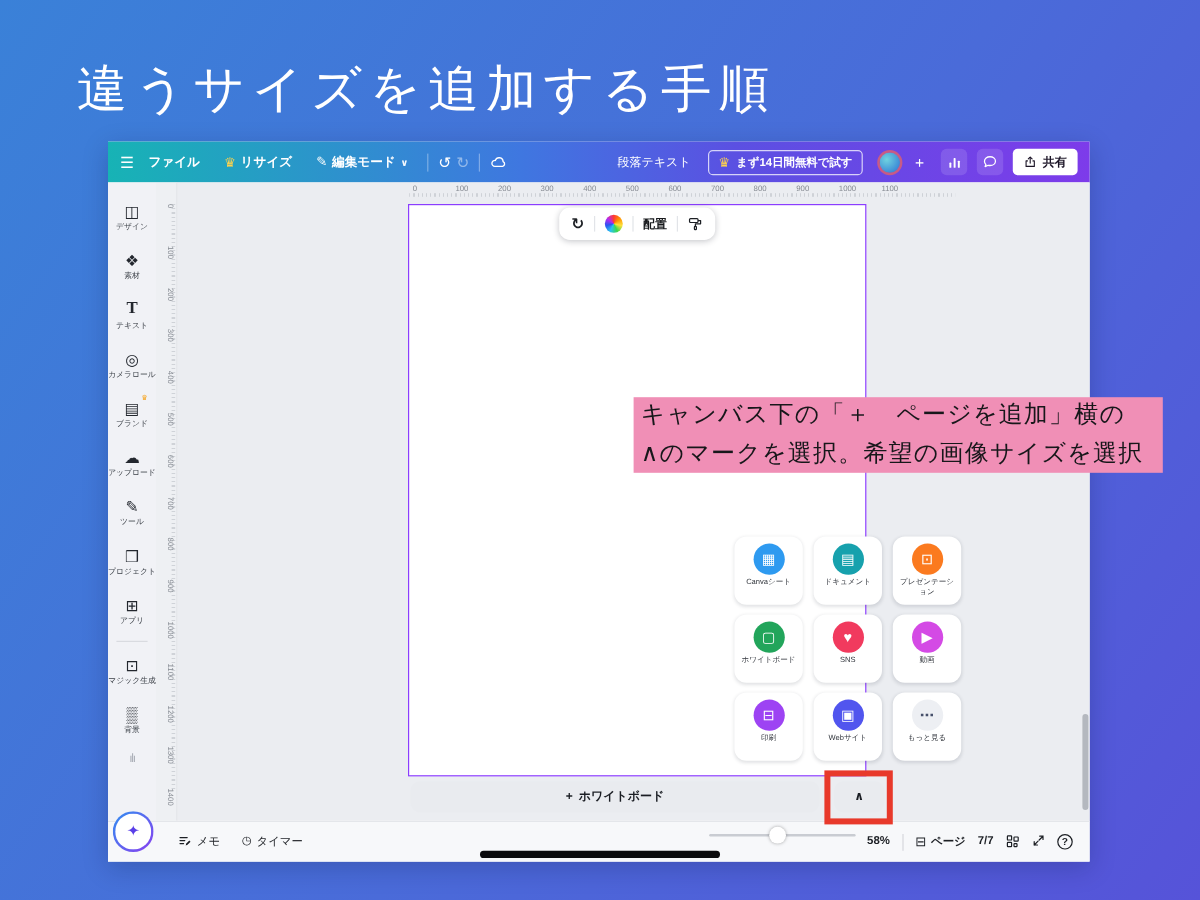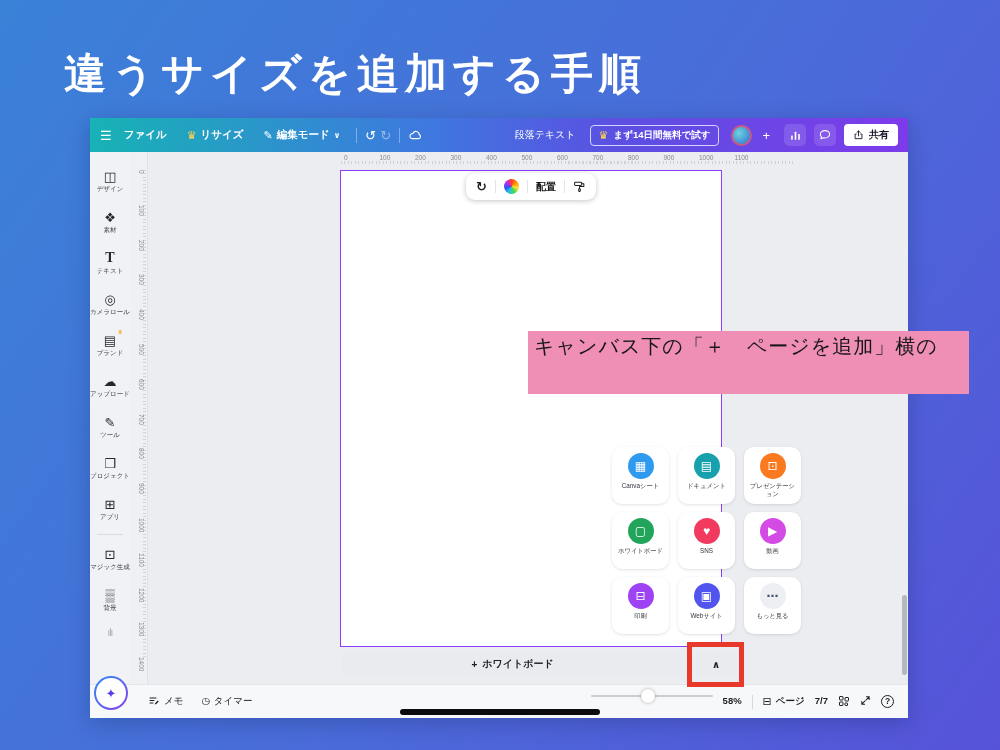--- a/index.html
+++ b/index.html
@@ -5,21 +5,21 @@
   html,body{margin:0;padding:0;}
   body{
     width:1000px;height:750px;overflow:hidden;position:relative;
     background:linear-gradient(125deg,#3a81d8 0%,#4a6bd9 55%,#5653d9 100%);
     font-family:"Liberation Sans","DejaVu Sans",sans-serif;
     -webkit-font-smoothing:antialiased;
   }
   .abs{position:absolute;}
 
   
-  .slide-title{left:64px;top:46px;color:#fff;font-size:42px;font-weight:700;letter-spacing:6px;white-space:nowrap;}
+  .slide-title{left:64px;top:46px;color:#fff;font-size:42px;font-weight:400;letter-spacing:6px;white-space:nowrap;}
 
   
   .editor{left:90px;top:118px;width:818px;height:600px;background:#fff;box-shadow:0 5px 20px rgba(10,20,60,.22);}
 
   
   .top-bar{left:0;top:0;width:818px;height:34px;display:flex;align-items:center;
     background:linear-gradient(90deg,#17b3b5 0%,#3f77e0 42%,#5b50e2 64%,#7d3bea 100%);
     color:#fff;font-size:10.5px;font-weight:700;padding:0 10px;box-sizing:border-box;gap:4px;}
   .tb-it{display:flex;align-items:center;gap:4px;padding:0 8px;white-space:nowrap;}
   .tb-ic{font-size:13px;font-weight:400;line-height:1;}
@@ -383,17 +383,18 @@
     </span>
   </div>
 </div>
 
 <div class="abs ai-btn">
   <span>✦</span>
 </div>
 
 <div class="abs annotation">
   <div>キャンバス下の「＋　ページを追加」横の</div>
+  <div>∧のマークを選択。希望の画像サイズを選択</div>
 </div>
 
 <div class="abs red-box"></div>
 
 <div class="abs home-bar"></div>
 
 </body></html>

